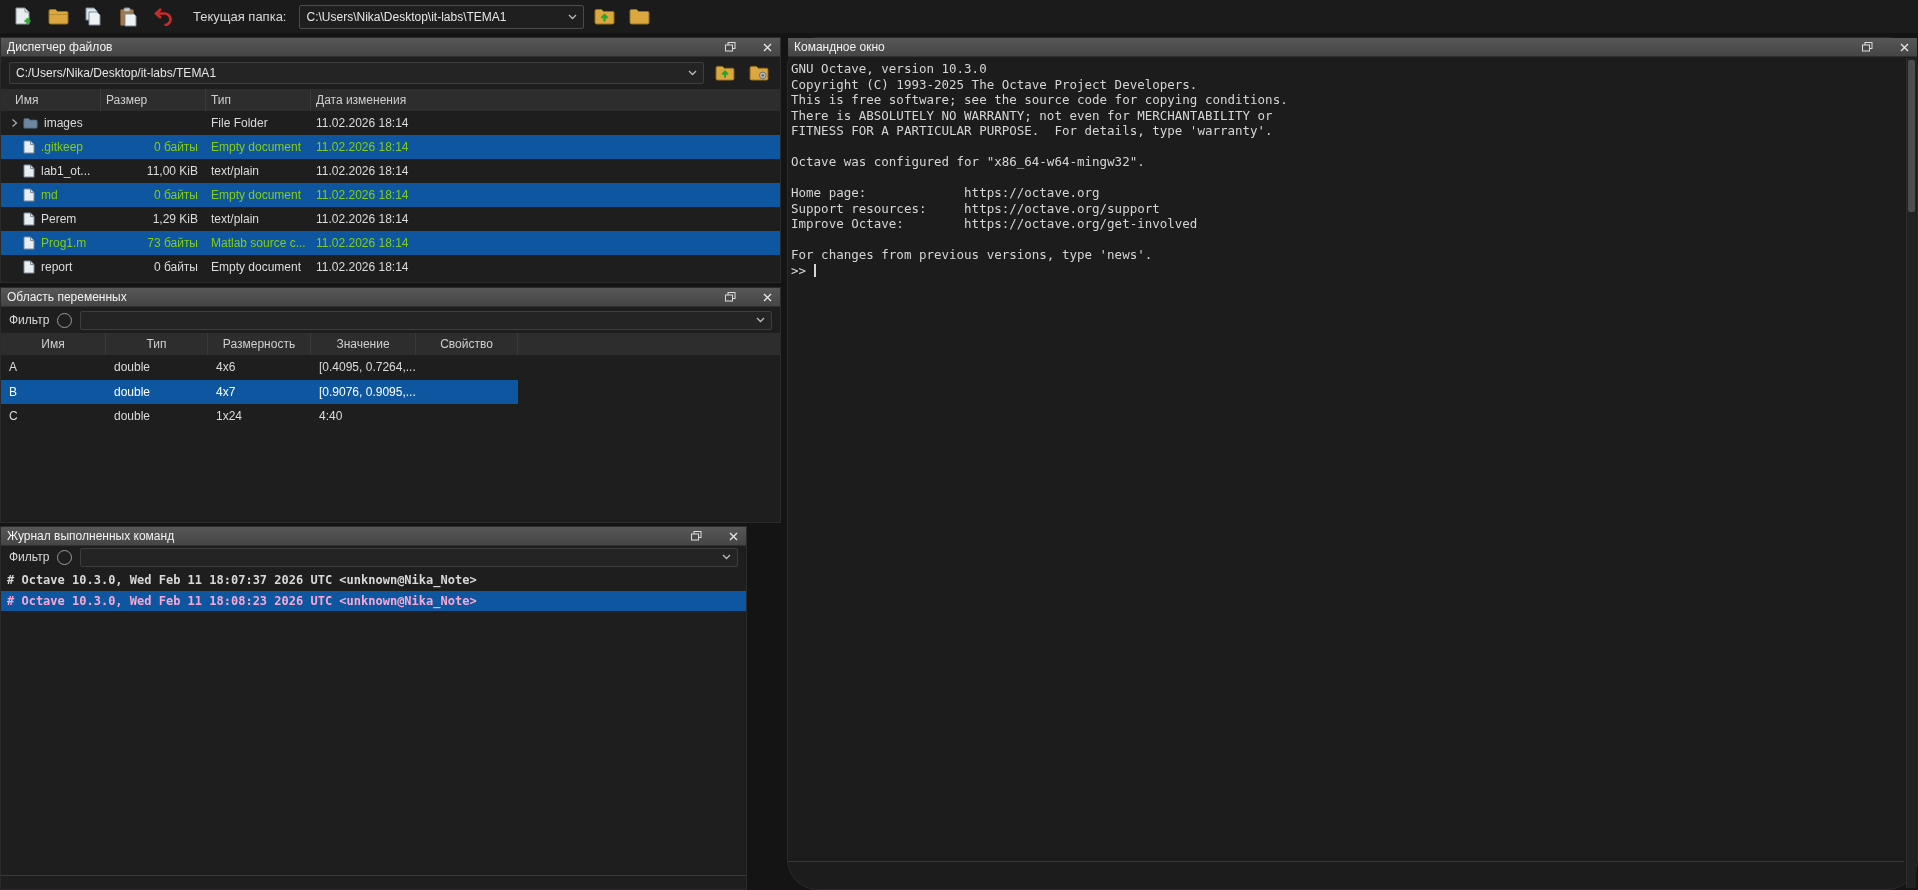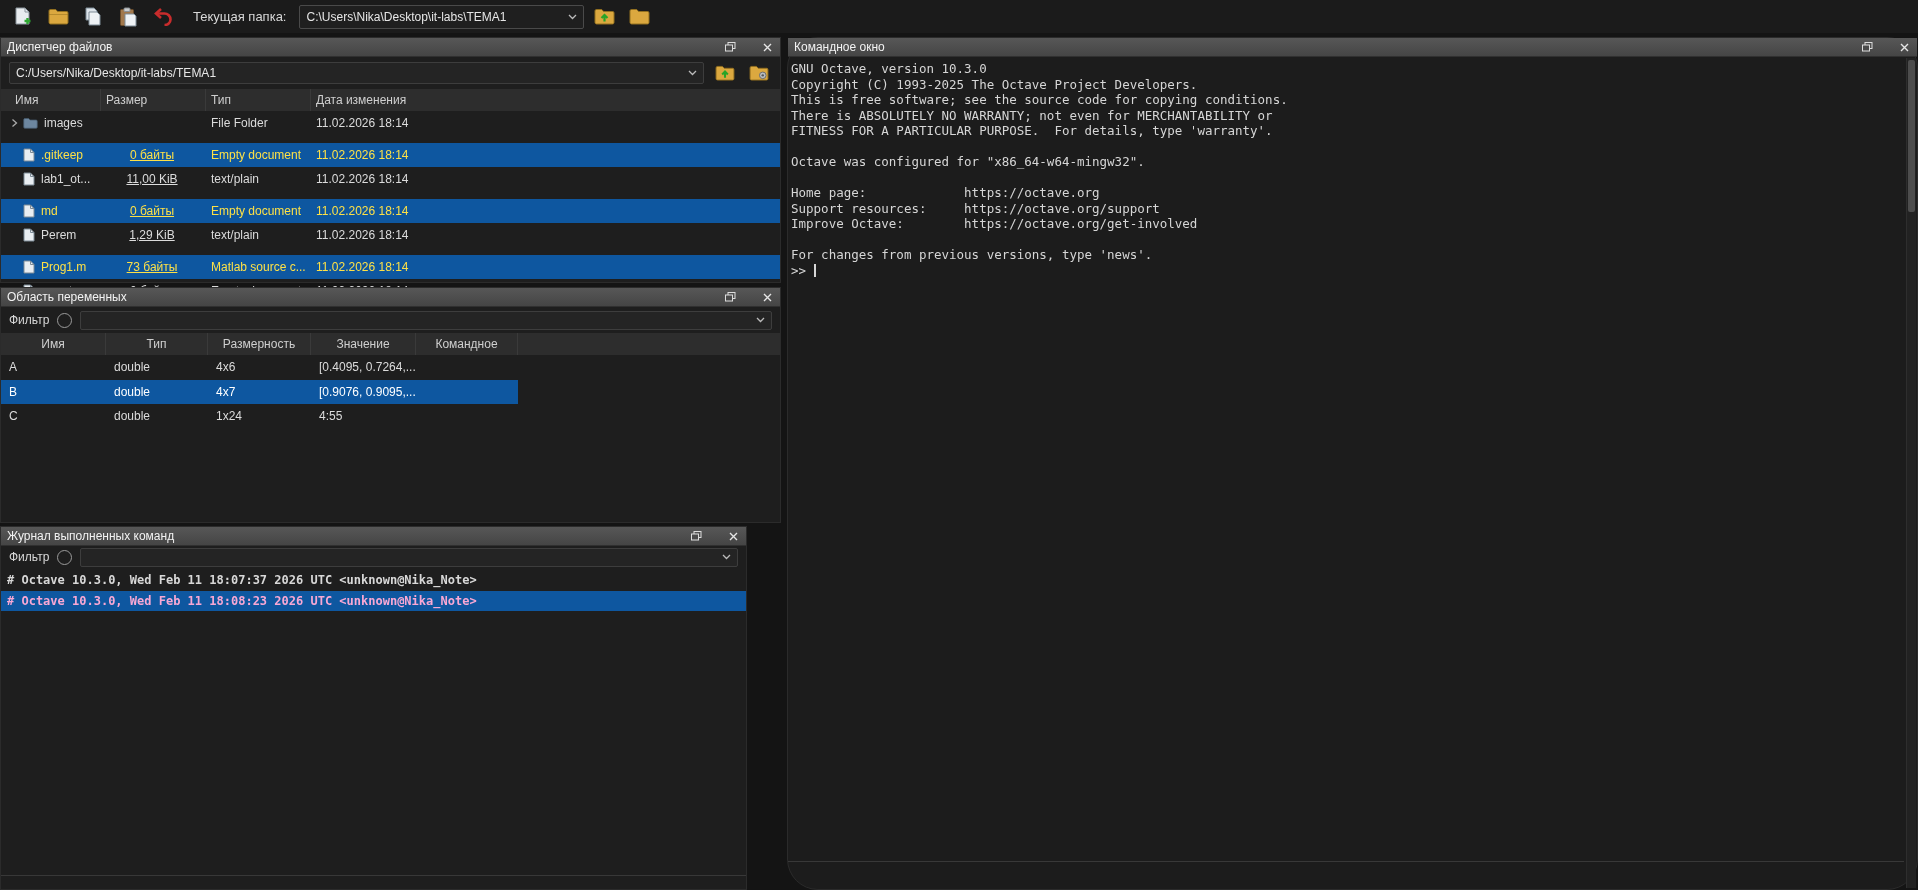--- a/index.html
+++ b/index.html
@@ -33,26 +33,26 @@
   .path-row { display:flex; align-items:center; height:32px; padding:0 8px; gap:8px; }
   .path-row .combo { flex:1; }
   .mini-btn { width:26px; height:24px; display:flex; align-items:center; justify-content:center; }
   .thead { display:grid; grid-template-columns:100px 105px 105px 1fr; height:22px; align-items:center;
            background:#2d2d2d; font-size:12px; color:#cfcfcf; }
   .thead .hc { height:100%; display:flex; align-items:center; padding-left:5px; border-right:1px solid #3a3a3a; }
   .thead .hc:last-child { border-right:none; }
   .thead .hc.first { padding-left:14px; }
   .frow { display:grid; grid-template-columns:100px 105px 105px 1fr; height:24px; align-items:center;
           font-size:12px; color:#dcdcdc; }
-  .frow.sel { background:var(--sel); color:#fde047;margin-top:8px; }
+  .frow.sel { background:var(--sel); color:#84cc16; }
   .fc { overflow:hidden; white-space:nowrap; padding-left:5px; }
   .fname { display:flex; align-items:center; padding-left:4px; }
   .exp { width:18px; display:flex; align-items:center; justify-content:center; flex:none; }
   .fico { margin-right:6px; display:flex; align-items:center; flex:none; }
-  .fsize { text-align:center; padding-right:8px;text-decoration:underline; }
+  .fsize { text-align:right; padding-right:8px; }
 
   
   #ws-panel { left:0; top:287px; width:781px; height:236px; }
   .filter-row { display:flex; align-items:center; height:26px; padding:0 8px; gap:8px; font-size:12px; color:#d8d8d8;text-align:center; }
   .checkbox { width:15px; height:15px; border:1px solid #9a9a9a; border-radius:8px; background:transparent; flex:none; }
   .filter-row .combo { flex:1; height:19px; }
   .ws-head { display:grid; grid-template-columns:105px 102px 103px 105px 102px 1fr; height:22px; align-items:center;
              background:#2d2d2d; font-size:12px; color:#cfcfcf; }
   .ws-head .hc { height:100%; display:flex; align-items:center; justify-content:center; border-right:1px solid #3a3a3a; }
   .ws-head .hc:last-child { border-right:none; }
@@ -327,21 +327,21 @@
               <path d="M1 1l3.5 3.5L8 1" stroke="#bbb" stroke-width="1.3" fill="none"></path>
             </svg>
         </span>
       </div>
     </div>
     <div class="ws-head">
         <div class="hc">Имя</div>
         <div class="hc">Тип</div>
         <div class="hc">Размерность</div>
         <div class="hc">Значение</div>
-        <div class="hc">Командное</div>
+        <div class="hc">Свойство</div>
         <div class="hc"></div>
       </div>
     <div class="ws-body">
         <div class="wrow">
           <div class="wc">A</div>
           <div class="wc">double</div>
           <div class="wc">4x6</div>
           <div class="wc">[0.4095, 0.7264,...</div>
           <div class="wc"></div>
         </div>
@@ -349,21 +349,21 @@
           <div class="wc">B</div>
           <div class="wc">double</div>
           <div class="wc">4x7</div>
           <div class="wc">[0.9076, 0.9095,...</div>
           <div class="wc"></div>
         </div>
         <div class="wrow">
           <div class="wc">C</div>
           <div class="wc">double</div>
           <div class="wc">1x24</div>
-          <div class="wc">4:55</div>
+          <div class="wc">4:40</div>
           <div class="wc"></div>
         </div>
       </div>
   </div>
 
   <div class="panel" id="hist-panel">
     <div class="titlebar">
       <span>Журнал выполненных команд</span>
       <span class="spacer"></span>
       <span class="tb-ico">

